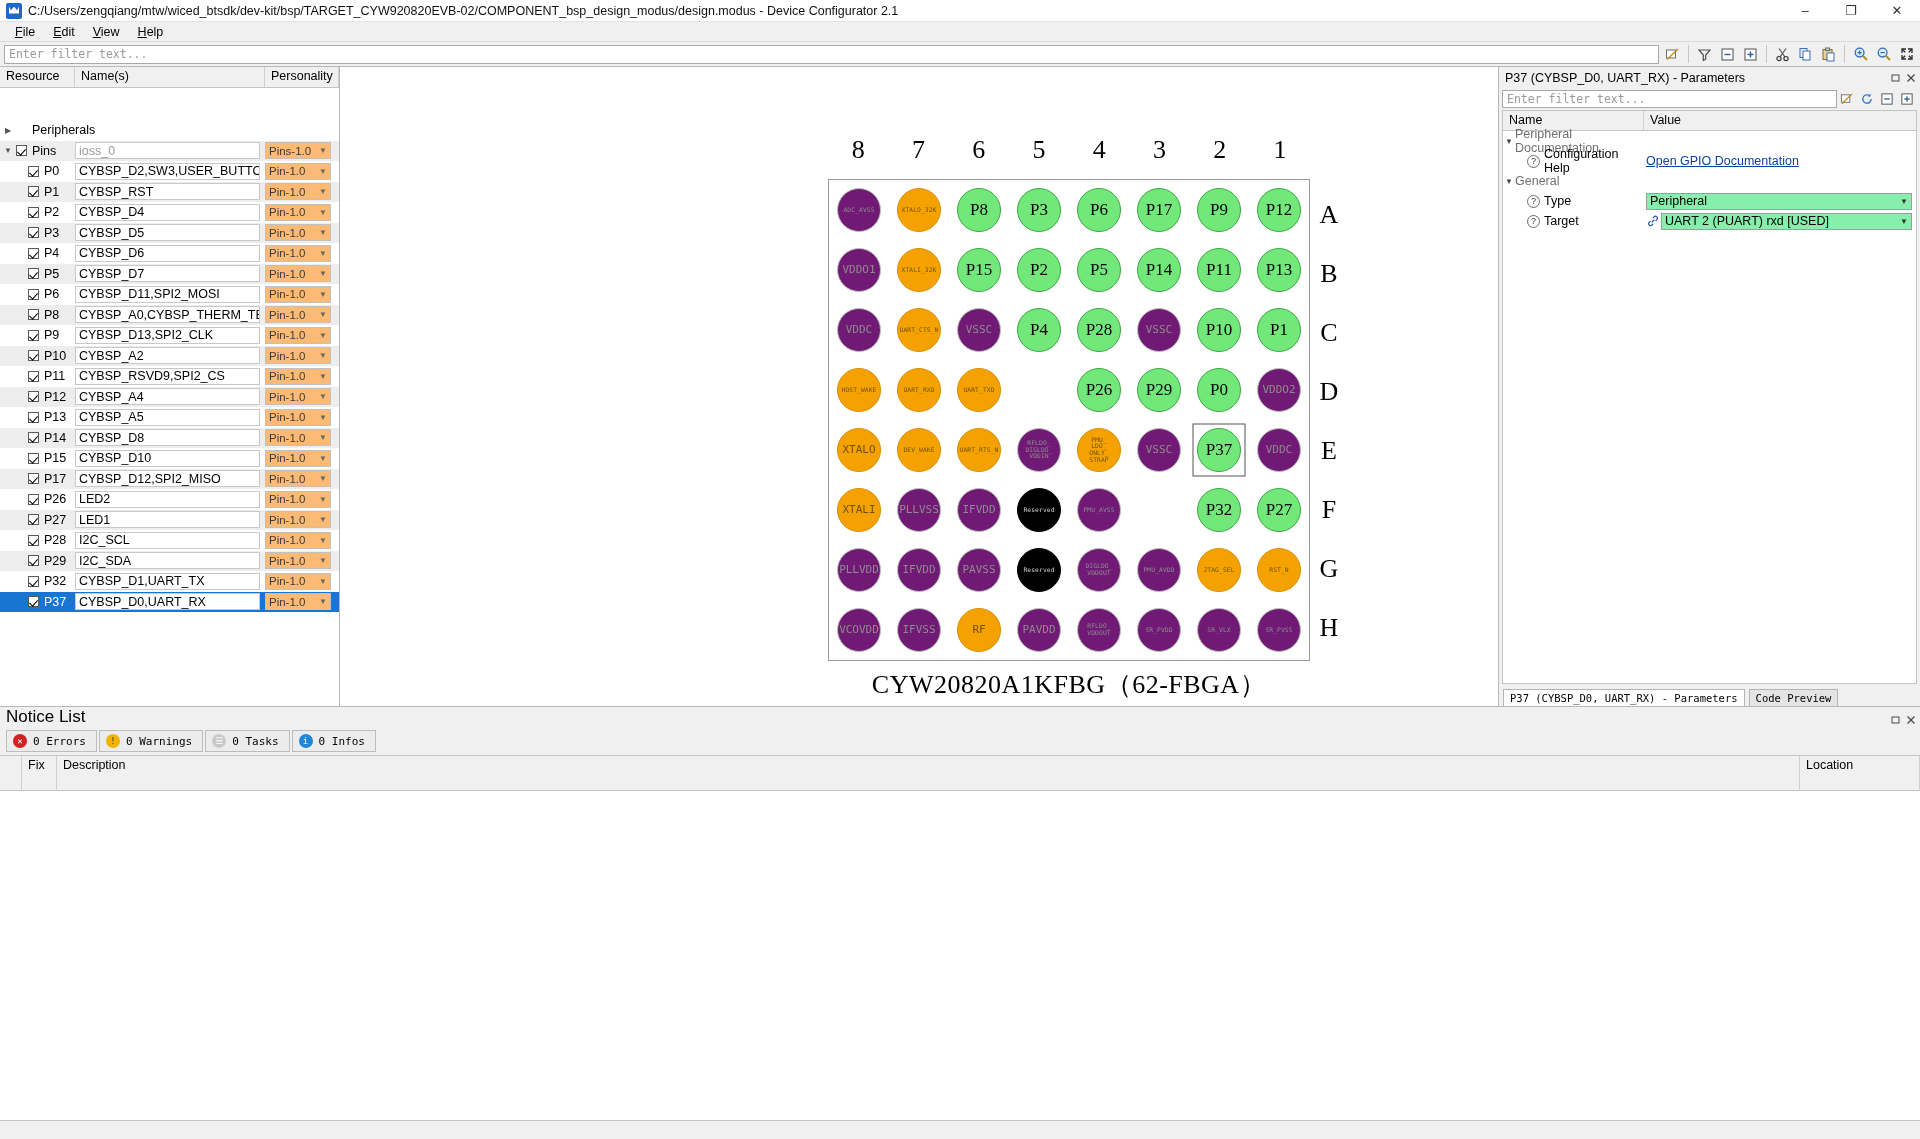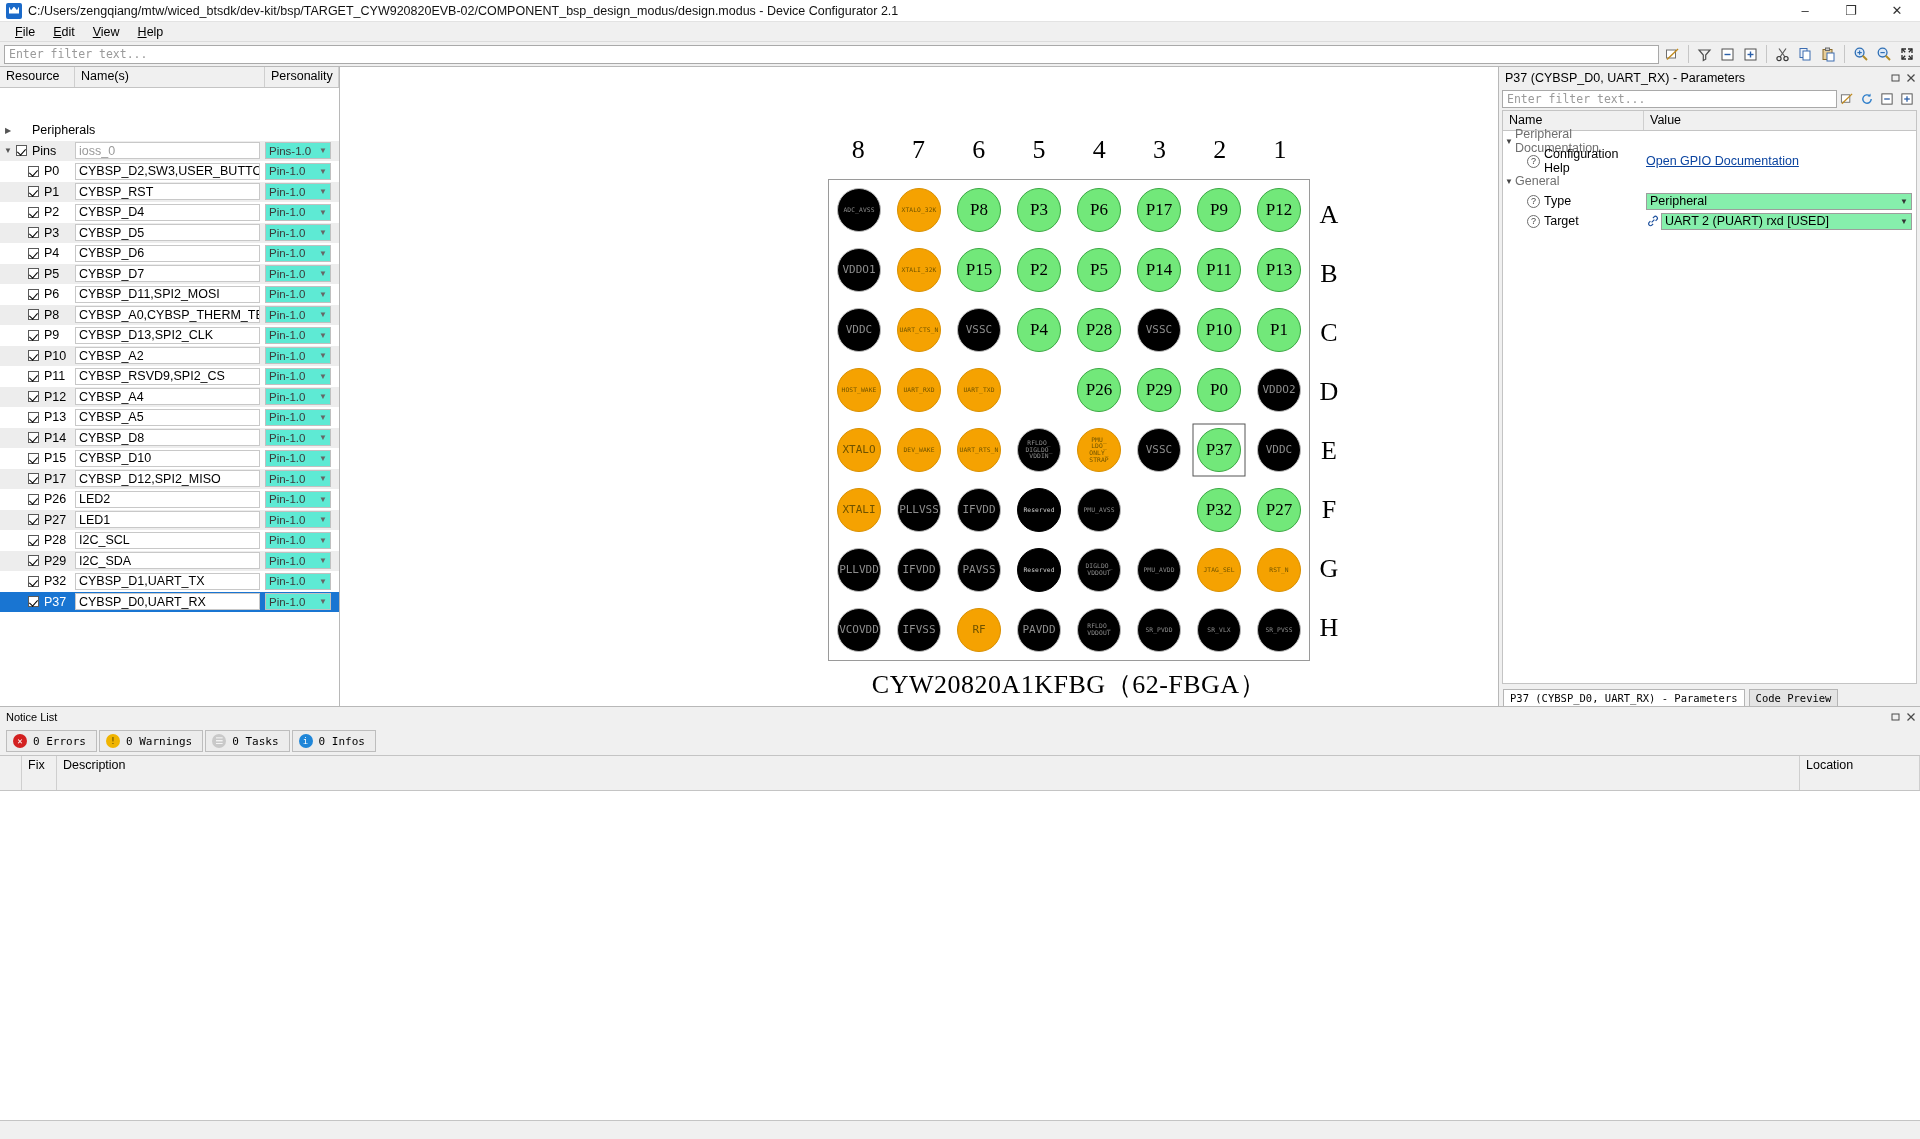--- a/index.html
+++ b/index.html
@@ -97,21 +97,21 @@
   .res-label { font-size:12.5px; white-space:nowrap; }
   .cell-name { width:190px; flex:0 0 190px; height:100%; display:flex; align-items:center; }
   .namebox {
     width:185px; height:17px; background:#fff; border:1px solid #c8c8c8;
     font-size:12.5px; color:#000; display:flex; align-items:center;
     padding-left:3px; white-space:nowrap; overflow:hidden;
   }
   .namebox.ph-txt { color:#9a9a9a; }
   .cell-pers { flex:1 1 auto; height:100%; display:flex; align-items:center; }
   .persbox {
-    width:66px; height:17px; background:#5eead4; border:1px solid #c0c0c0;
+    width:66px; height:17px; background:#fdba74; border:1px solid #c0c0c0;
     display:flex; align-items:center; justify-content:space-between;
     font-size:11.5px; color:#3b3b3b; padding:0 3px;
   }
   .persbox .cv { font-size:8px; color:#666; }
 
   
   .center {
     flex:1 1 auto; background:#fff; min-width:0; position:relative;
     border-right:1px solid #b8b8b8; overflow:hidden;
   }
@@ -129,21 +129,21 @@
     position:absolute; left:0; top:0; width:100%; height:100%;
     display:grid; grid-template-columns:repeat(8,1fr); grid-template-rows:repeat(8,1fr);
   }
   .cellwrap { display:flex; align-items:center; justify-content:center; position:relative; }
   .ball {
     width:44px; height:44px; border-radius:50%; display:flex; align-items:center;
     justify-content:center; text-align:center; line-height:1.05;
     border:1px solid rgba(0,0,0,.18);
   }
   .ball.assigned { background:#72e87a; border-color:#3aa842; }
-  .ball.power    { background:#000000; border-color:#bdbdbd; }
+  .ball.power    { background:#701a75; border-color:#bdbdbd; }
   .ball.dedicated{ background:#f5a201; border-color:#d98f00; }
   .ball.noconnect{ background:#000; border-color:#000; }
   .ball .big {
     font-family:"Liberation Serif", serif; font-size:17px; color:#000;
   }
   .ball .sm {
     font-family:"DejaVu Sans Mono", monospace; font-size:6.3px; color:#555; letter-spacing:.1px;
   }
   .ball.power .sm, .ball.power .mid { color:#8d8d8d; }
   .ball.dedicated .sm, .ball.dedicated .mid { color:#6e5200; }
@@ -209,21 +209,21 @@
   .chainicon { width:13px; flex:0 0 13px; margin-right:2px; display:flex; align-items:center; justify-content:center;}
   .rp-tabs { height:18px; display:flex; align-items:flex-end; padding:0 4px; gap:4px; flex:0 0 20px; margin-top:2px;}
   .rp-tab {
     font-family:"DejaVu Sans Mono", monospace; font-size:10.5px; padding:2px 6px;
     border:1px solid #b5b5b5; background:#e4e4e4; border-bottom:none;
   }
   .rp-tab.active { background:#fff; }
 
   
   .notice { flex:0 0 auto; background:#f0f0f0; border-top:1px solid #b8b8b8; }
-  .nl-title { height:20px; display:flex; align-items:center; padding-left:6px; font-size:11px; }
+  .nl-title { height:20px; display:flex; align-items:center; padding-left:6px; font-size:17px; }
   .nl-title .spacer { flex:1 1 auto; }
   .nl-tabs { height:28px; display:flex; align-items:center; padding-left:6px; gap:2px; }
   .nl-tab {
     height:22px; display:flex; align-items:center; gap:6px; padding:0 10px 0 6px;
     border:1px solid #bdbdbd; background:#ececec; font-family:"DejaVu Sans Mono", monospace; font-size:11px;
   }
   .nl-tab .badge { width:14px; height:14px; border-radius:50%; display:flex; align-items:center; justify-content:center; font-size:9px; color:#fff; }
   .b-err { background:#d32121; }
   .b-warn { background:#f0b400; color:#4a3a00 !important; }
   .b-task { background:#c9c9c9; }

